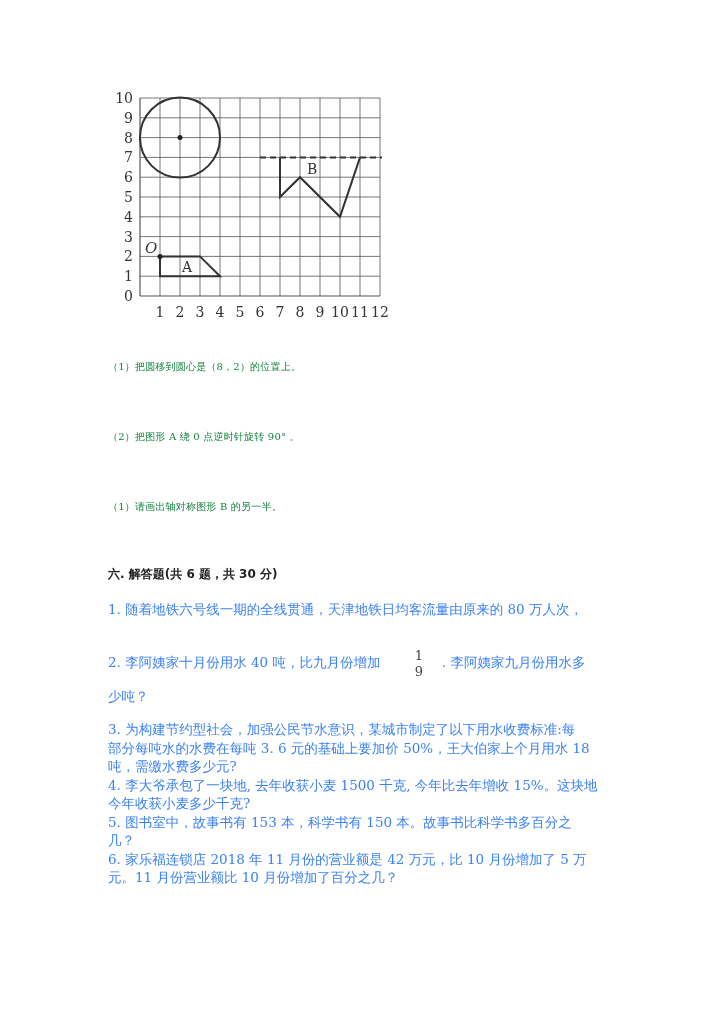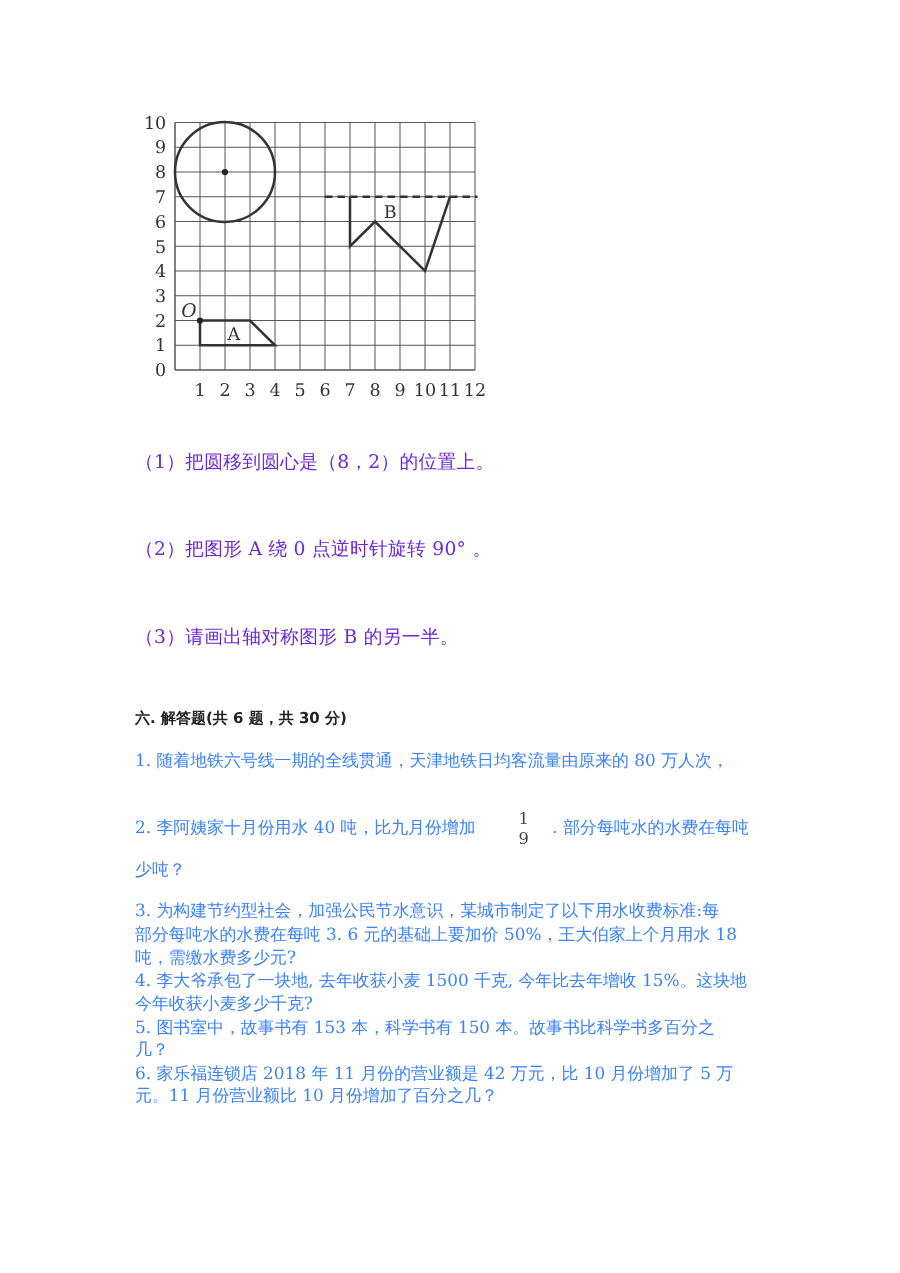--- a/index.html
+++ b/index.html
@@ -1,19 +1,19 @@
 <!DOCTYPE html>
 <html><head>
 <meta charset="utf-8">
 <style>
   html, body { margin: 0; padding: 0; background: #ffffff; }
   body { width: 720px; height: 1018px; position: relative; overflow: hidden;
          font-family: "DejaVu Serif", "Liberation Serif", serif; color: #222; }
   #figure { position: absolute; left: 0; top: 0; }
-  .line { position: absolute; left: 108px; font-size: 15px; white-space: nowrap; color: #6d28d9; letter-spacing: 0.2px; }
+  .line { position: absolute; left: 108px; font-size: 10px; white-space: nowrap; color: #15803d; letter-spacing: 0.2px; }
   .heading { position: absolute; left: 108px; top: 566px; font-size: 12px; font-weight: bold;
              font-family: "DejaVu Sans", "Liberation Sans", sans-serif; color: #222; }
   .q { position: absolute; left: 108px; font-size: 13.5px; line-height: 18.5px; color: #3b82f6; white-space: nowrap; }
   .frac { position: absolute; left: 411px; top: 648px; width: 16px; text-align: center; font-size: 13px; color: #444; }
   .frac .num { display:block; line-height: 16px; }
   .frac .den { display:block; line-height: 16px; }
 </style>
 </head>
 <body>
 
@@ -77,32 +77,32 @@
   <text id="labelA" font-family="DejaVu Serif, serif" font-size="14" fill="#333" x="182" y="272.2">A</text>
   <circle id="pointO" r="2.5" fill="#222" cx="160" cy="256.4"></circle>
   <text id="labelO" font-family="DejaVu Serif, serif" font-style="italic" font-size="15" fill="#333" x="145" y="253.39999999999998">O</text>
   <line id="axisB" stroke="#333" stroke-width="2" stroke-dasharray="6,4" x1="260" x2="382" y1="157.4" y2="157.4"></line>
   <polyline id="shapeB" fill="none" stroke="#333" stroke-width="2" points="280,157.4 280,197 300,177.2 340,216.8 360,157.4"></polyline>
   <text id="labelB" font-family="DejaVu Serif, serif" font-size="14" fill="#333" x="307" y="174.4">B</text>
 </svg>
 
 <div class="line" style="top:360px">（1）把圆移到圆心是（8，2）的位置上。</div>
 <div class="line" style="top:430px">（2）把图形 A 绕 0 点逆时针旋转 90°  。</div>
-<div class="line" style="top:500px">（3）请画出轴对称图形 B 的另一半。</div>
+<div class="line" style="top:500px">（1）请画出轴对称图形 B 的另一半。</div>
 
 <div class="heading">六. 解答题(共 6 题，共 30 分)</div>
 
 <div class="q" style="top:600px">
   <div>1. 随着地铁六号线一期的全线贯通，天津地铁日均客流量由原来的 80 万人次，</div>
 </div>
 
 <div class="q" style="top:653px">
   <span>2. 李阿姨家十月份用水 40 吨，比九月份增加</span>
   <span style="display:inline-block;width:48px"></span>
-  <span>．部分每吨水的水费在每吨</span>
+  <span>．李阿姨家九月份用水多</span>
 </div>
 <div class="frac">
   <span class="num">1</span>
   <span class="den">9</span>
 </div>
 <div class="q" style="top:687px">少吨？</div>
 
 <div class="q" style="top:720px">
   <div>3. 为构建节约型社会，加强公民节水意识，某城市制定了以下用水收费标准:每</div>
   <div>部分每吨水的水费在每吨 3. 6 元的基础上要加价 50%，王大伯家上个月用水 18</div>

